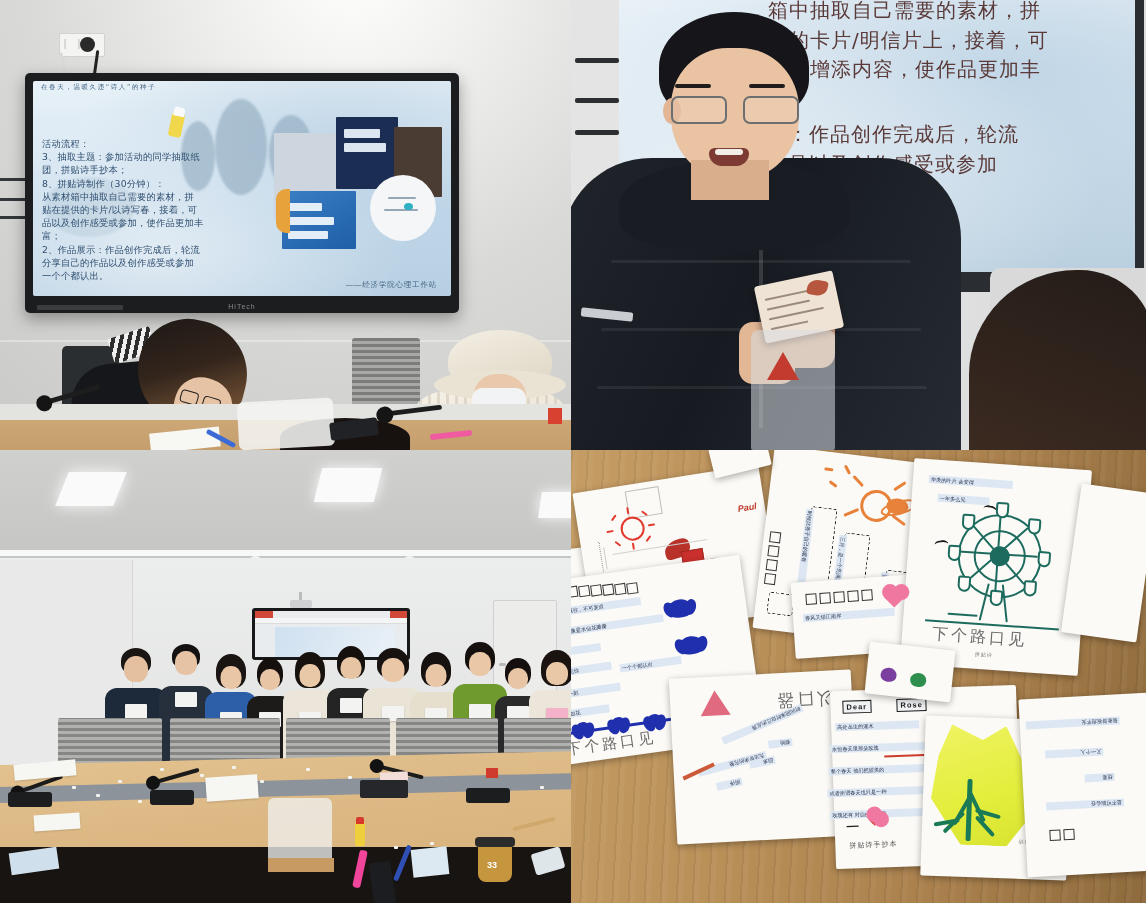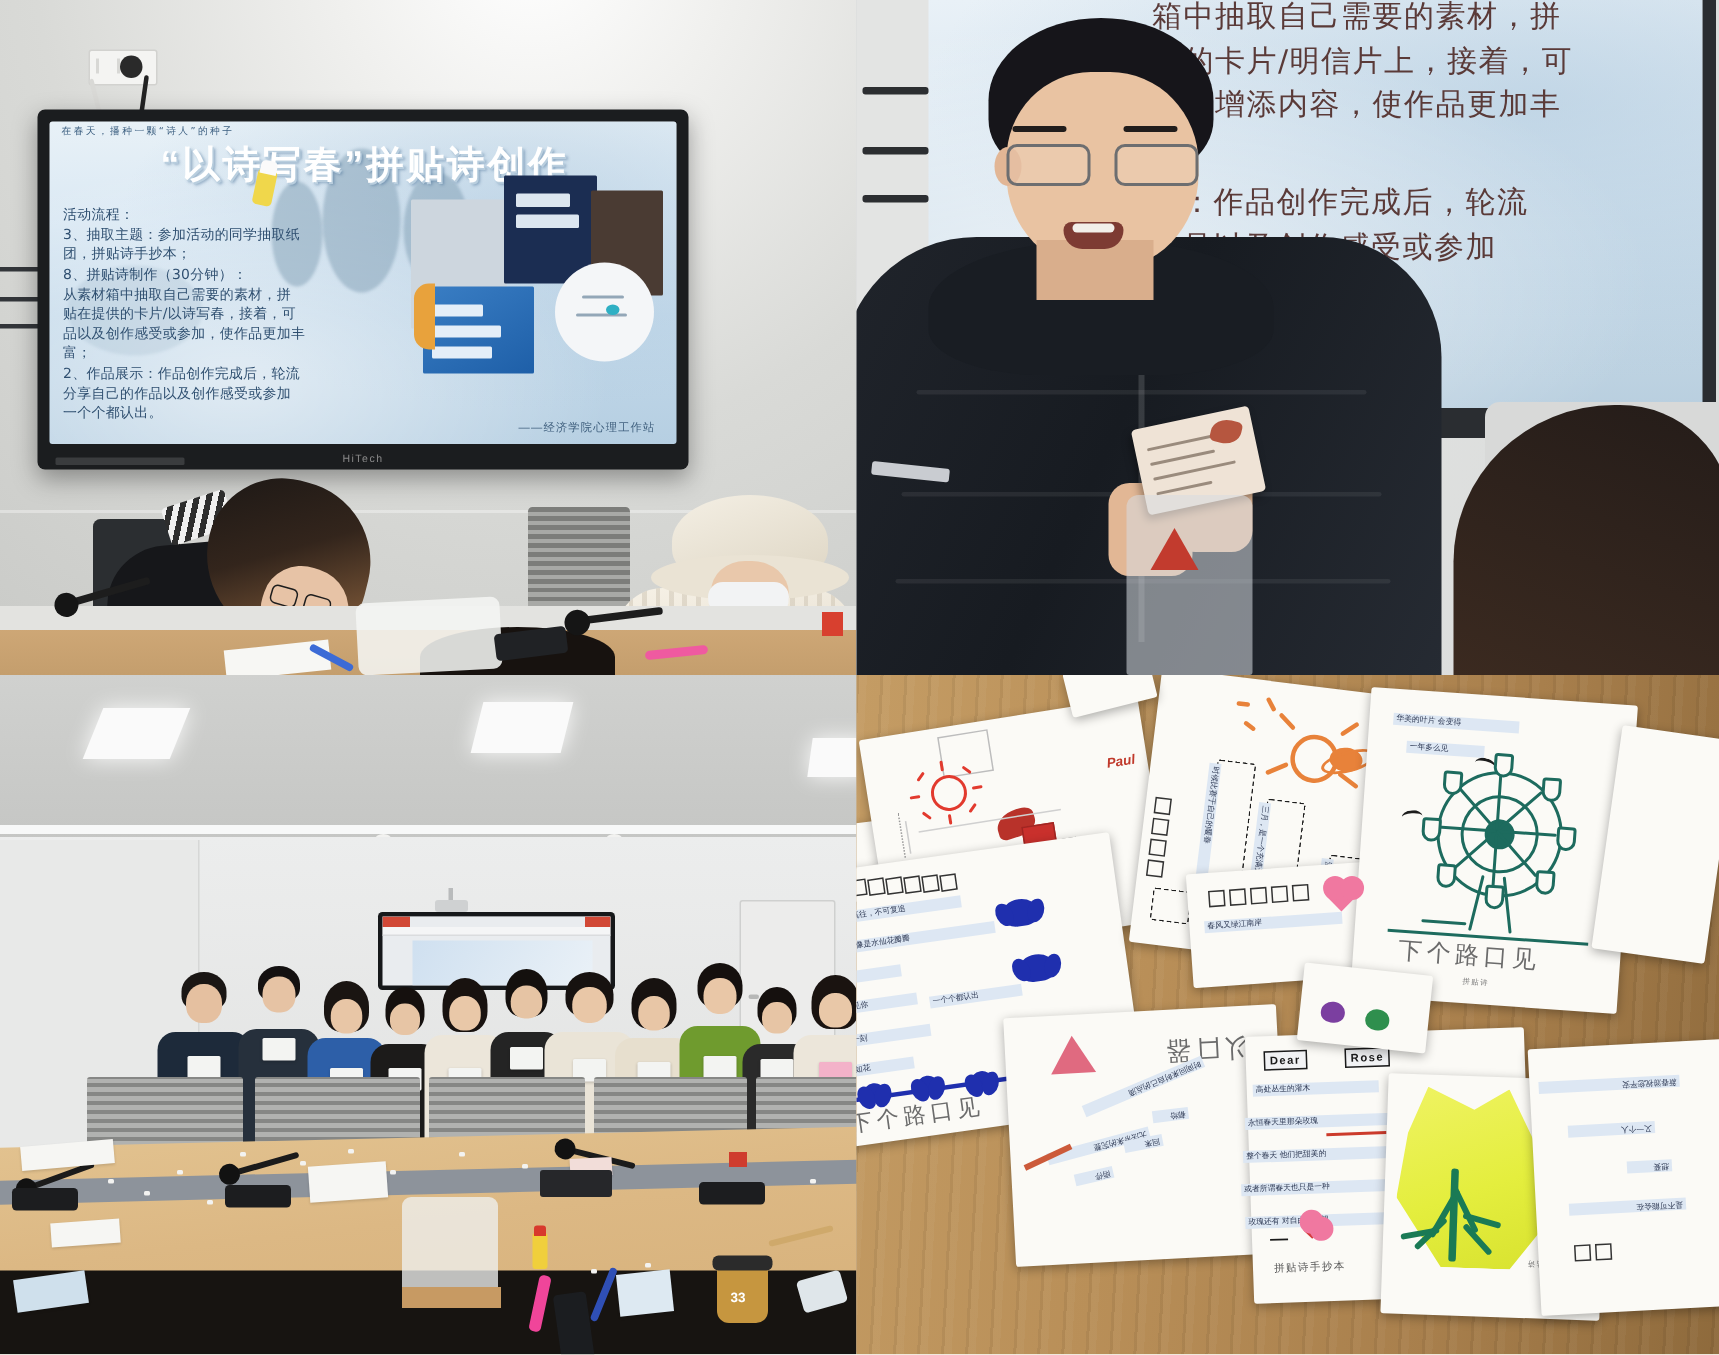--- a/index.html
+++ b/index.html
@@ -249,22 +249,21 @@
       <div class="deskrail" style="top:216px;"></div>
 
       <div class="tv">
         <div class="screen">
           <div class="mist"></div>
           <div class="tree" style="left:182px;top:18px;width:52px;height:96px;"></div>
           <div class="tree" style="left:236px;top:34px;width:44px;height:76px;"></div>
           <div class="tree" style="left:148px;top:40px;width:34px;height:70px;"></div>
           <div class="tree" style="left:12px;top:96px;width:90px;height:60px;opacity:.35"></div>
 
-          <div class="slide-top">在春天，播种一颗“诗人”的种子</div>
-          <div class="slide-title">“以诗写春”拼贴诗创作</div>
+          <div class="slide-top">在春天，温暖久违“诗人”的种子</div>
 
           <div class="slide-body">
             <div>活动流程：</div>
             <div>3、抽取主题：参加活动的同学抽取纸</div>
             <div>团，拼贴诗手抄本；</div>
             <div>8、拼贴诗制作（30分钟）：</div>
             <div>从素材箱中抽取自己需要的素材，拼</div>
             <div>贴在提供的卡片/以诗写春，接着，可</div>
             <div>品以及创作感受或参加，使作品更加丰</div>
             <div>富；</div>

